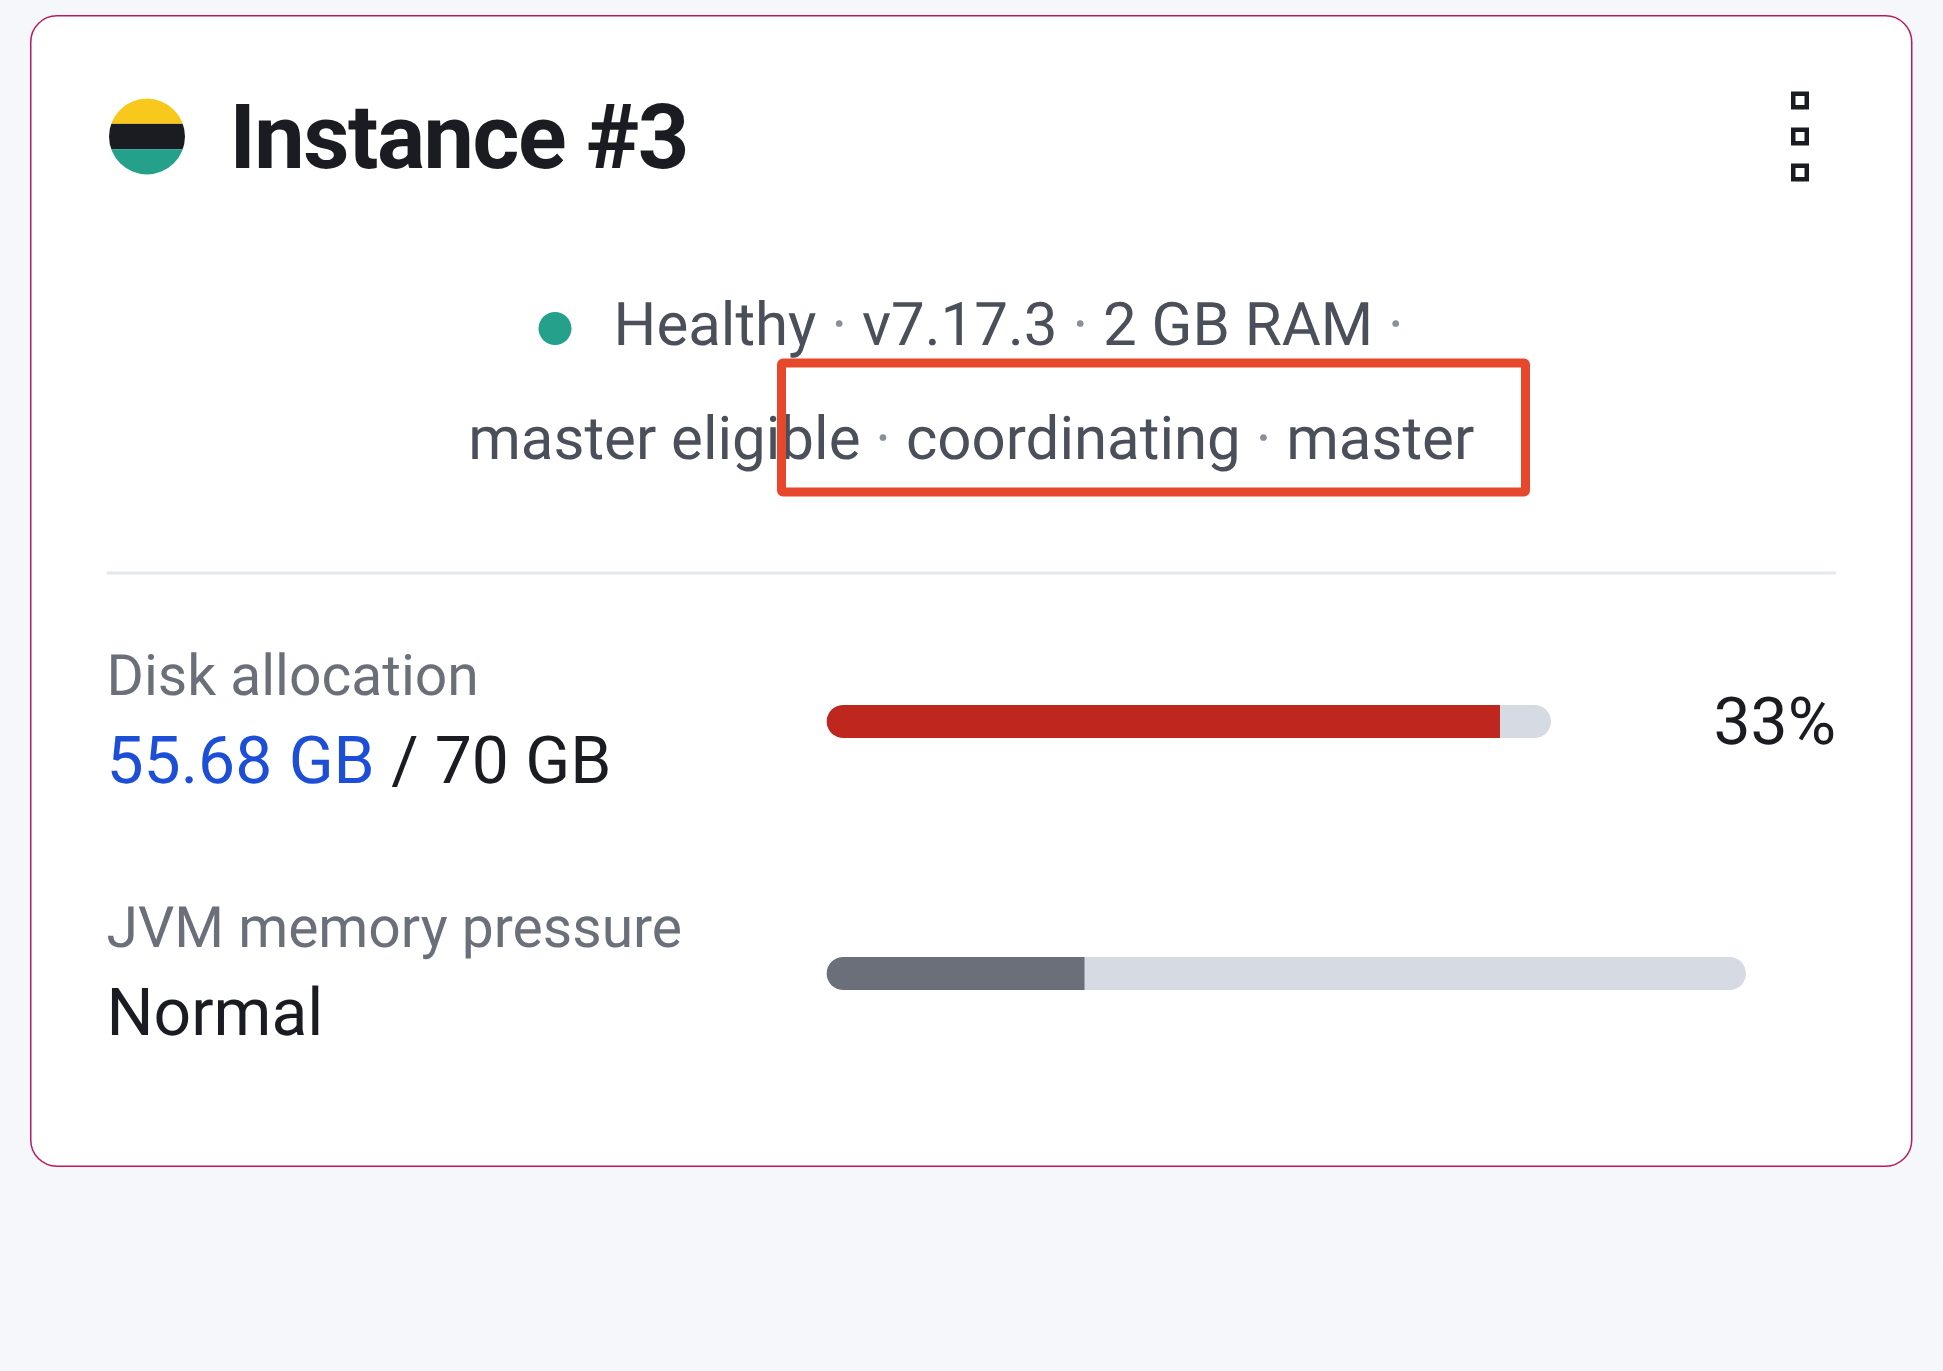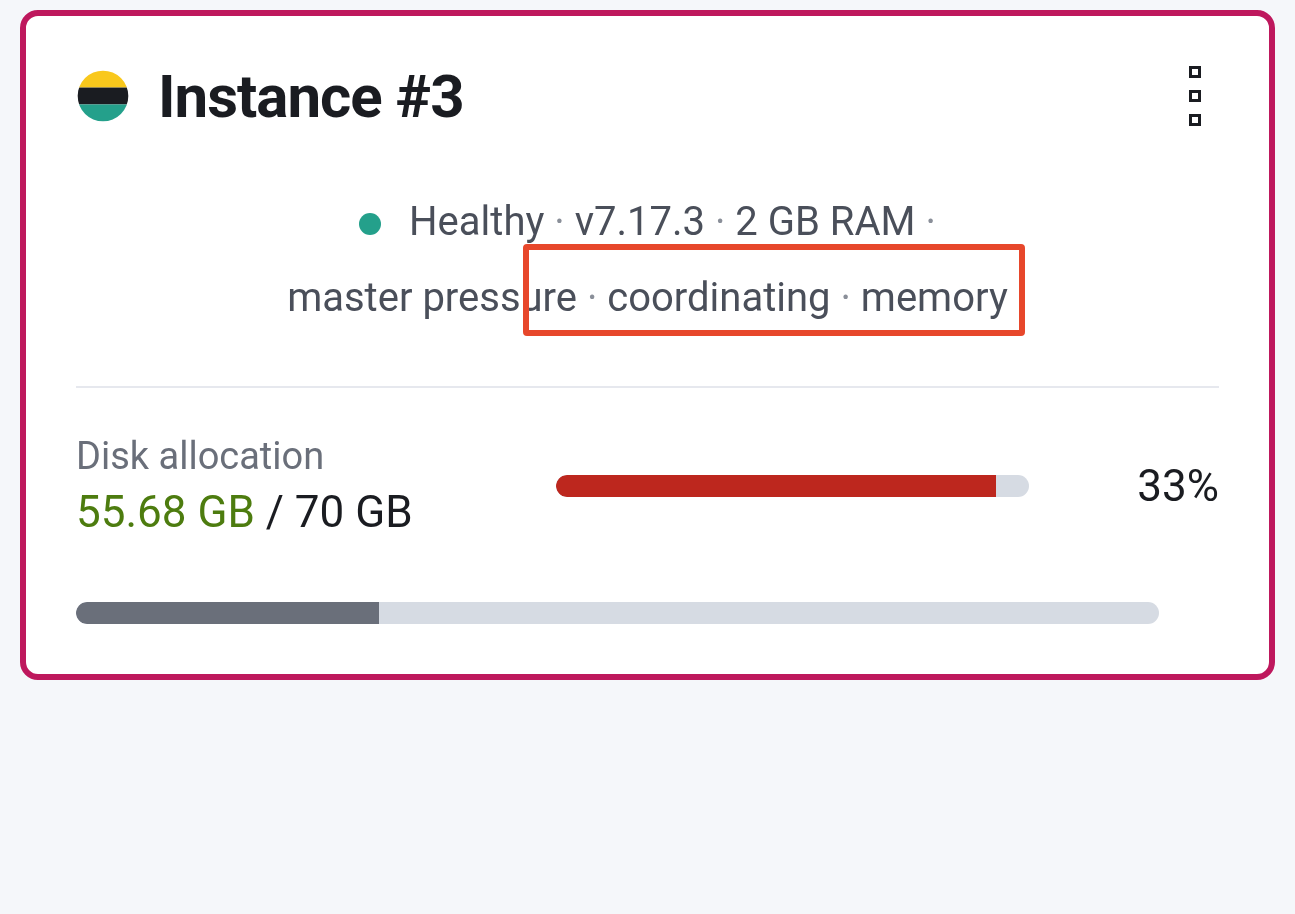--- a/index.html
+++ b/index.html
@@ -1,22 +1,22 @@
 <!DOCTYPE html>
 <html><head>
 <meta charset="utf-8">
 <style>
   html,body{margin:0;padding:0;background:#f5f7fa;font-family:-apple-system,BlinkMacSystemFont,"Segoe UI",Roboto,Helvetica,Arial,sans-serif;}
   .card{
     width:1255px;
     margin:10px auto 0 auto;
     background:#fff;
-    border:6px solid #be185d;
+    border:1px solid #be185d;
     border-radius:18px;
-    padding:40px 50px 50px 50px;
+    padding:40px 50px 76px 50px;
     box-sizing:border-box;
     position:relative;
   }
   .header-row{
     display:flex;
     align-items:center;
     justify-content:space-between;
   }
   .title-group{display:flex;align-items:center;gap:28px;}
   .logo-wrap{width:54px;height:54px;}
@@ -62,21 +62,21 @@
     align-items:center;
     margin-bottom:64px;
   }
   .metric-left{width:480px;flex:0 0 480px;}
   .metric-label{
     font-size:38px;color:#6a6f7a;margin-bottom:8px;
   }
   .metric-value{
     font-size:44px;color:#1a1c21;font-weight:400;
   }
-  .metric-value .used-danger{color:#4d7c0f;}
+  .metric-value .used-danger{color:#1d4ed8;}
   .bar-wrap{
     flex:1;
     height:22px;
     background:#d6dbe3;
     border-radius:11px;
     overflow:hidden;
     margin-right:60px;
   }
   .bar-fill{
     height:100%;
@@ -121,25 +121,25 @@
     <span class="row">
       <span id="health-dot" class="health-dot" style="background: rgb(36, 160, 139);"></span>
       <span>Healthy</span>
       <span class="dot-sep"> · </span>
       <span>v7.17.3</span>
       <span class="dot-sep"> · </span>
       <span>2 GB RAM</span>
       <span class="dot-sep"> · </span>
     </span>
     <span class="row">
-      <span>master pressure</span>
+      <span>master eligible</span>
       <span class="dot-sep"> · </span>
       <span>coordinating</span>
       <span class="dot-sep"> · </span>
-      <span>memory</span>
+      <span>master</span>
     </span>
     <div class="highlight-box" style="left:447px;top:60px;width:490px;height:80px;"></div>
   </div>
 
   <hr class="divider">
 
   <div class="metric-row">
     <div class="metric-left">
       <div class="metric-label">Disk allocation</div>
       <div class="metric-value">
@@ -148,18 +148,22 @@
         <span>70 GB</span>
       </div>
     </div>
     <div class="bar-wrap">
       <div id="disk-bar" class="bar-fill" style="width: 93%; background: rgb(189, 39, 30);"></div>
     </div>
     <div class="pct">33%</div>
   </div>
 
   <div class="metric-row" style="margin-bottom:0">
+    <div class="metric-left">
+      <div class="metric-label">JVM memory pressure</div>
+      <div class="metric-value">Normal</div>
+    </div>
     <div class="bar-wrap">
       <div id="jvm-bar" class="bar-fill" style="width: 28%; background: rgb(106, 111, 122);"></div>
     </div>
   </div>
 
 </div>
 
 </body></html>

